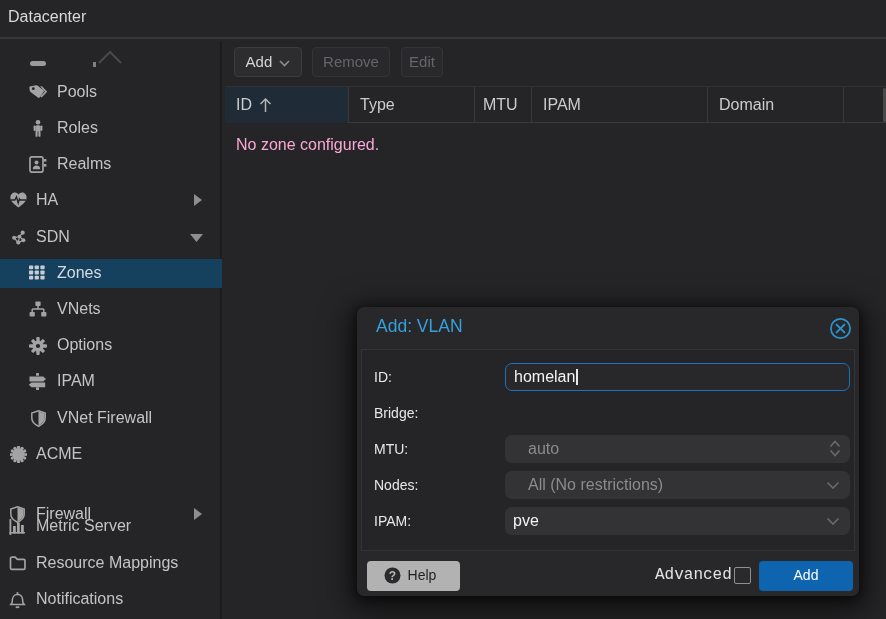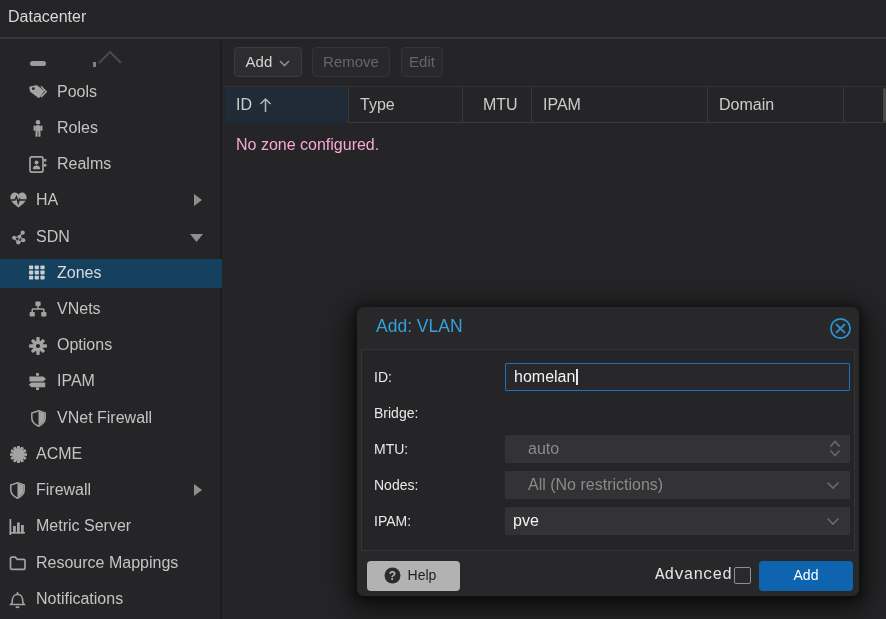--- a/index.html
+++ b/index.html
@@ -28,21 +28,21 @@
   #nozone { position:absolute; left:236px; top:136px; color:#f9a8d4; font-size:16px; }
   
   #dlg { position:absolute; left:357px; top:307px; width:502px; height:289px;
     background:#28282a; border-radius:7px;
     box-shadow:0 8px 30px 8px rgba(0,0,0,0.55), 0 2px 10px 2px rgba(0,0,0,0.45); }
   #dlgtitle { position:absolute; left:19px; top:9px; color:#35a0dc; font-size:17.5px; }
   #dlgbody { position:absolute; left:4px; top:42px; width:494px; height:202px;
     background:#252527; border:1px solid #343437; }
   .flabel { position:absolute; left:17px; color:#e8e8e8; font-size:14px; line-height:28px; }
   .fld { position:absolute; left:148px; width:345px; height:28px; background:#333336;
-    border-radius:1px; color:#f2f2f2; font-size:16px; line-height:28px; padding-left:8px; }
+    border-radius:7px; color:#f2f2f2; font-size:16px; line-height:28px; padding-left:8px; }
   .fld.ph { color:#8b8b8b;padding-left:23px; }
   #footer { position:absolute; left:0; top:244px; width:502px; height:45px; }
   #helpbtn { position:absolute; left:10px; top:10px; width:93px; height:30px;
     background:#b2b2b2; border-radius:4px; color:#1f1f1f; font-size:14px;
     line-height:29px; text-align:center; }
   #addbtn { position:absolute; left:402px; top:10px; width:94px; height:30px;
     background:#0e64ae; border-radius:4px; color:#ffffff; font-size:14px;
     line-height:29px; text-align:center; }
   #advlbl { position:absolute; left:298px; top:15px; color:#e3e3e3; font-size:16px;font-family:Liberation Mono, monospace; }
   #advchk { position:absolute; left:377px; top:16px; width:17px; height:17px;
@@ -216,21 +216,21 @@
             <circle cx="-6.2" cy="-3.6" r="1.6"></circle>
             <circle cx="-3.6" cy="-6.2" r="1.6"></circle>
             <circle cx="0" cy="-7.2" r="1.6"></circle>
             <circle cx="3.6" cy="-6.2" r="1.6"></circle>
             <circle cx="6.2" cy="-3.6" r="1.6"></circle>
           </g>
         </g>
       </svg>
       <span class="txt" style="left:36px">ACME</span>
     </div>
-  <div class="row" style="top:431px">
+  <div class="row" style="top:455px">
       <svg class="ico" style="left:10px" width="15" height="17" viewBox="0 0 15 17">
         <path d="M7.5 0.8 L14.2 3 V8 Q14.2 13 7.5 16.2 Q0.8 13 0.8 8 V3 Z" fill="none" stroke="#a3a3a3" stroke-width="1.5"></path>
         <path d="M7.5 1.6 L13.5 3.5 V8 Q13.5 12.5 7.5 15.4 Z" fill="#a3a3a3"></path>
       </svg>
       <span class="txt" style="left:36px">Firewall</span>
       <svg class="arr" style="left:194px;top:12px" width="8" height="12">
         <polygon points="0,0 8,6 0,12" fill="#8e8e8e"></polygon>
       </svg>
     </div>
   <div class="row" style="top:467px">
@@ -271,21 +271,21 @@
 </div>
 <div id="gridhead">
   <div class="hcell" style="left:0;width:124px;background:#1f2c37;">
       <span>ID <svg width="13" height="16" style="vertical-align:-3px;margin-left:3px">
           <g stroke="#b5b5b5" stroke-width="1.5" fill="none">
             <line x1="6.5" y1="2.5" x2="6.5" y2="15"></line>
             <polyline points="1.5,7 6.5,2 11.5,7"></polyline>
           </g>
         </svg></span>
     </div>
-  <div class="hcell" style="left:124px;width:114px;">
+  <div class="hcell" style="left:124px;width:126px;">
       <span>Type</span>
     </div>
   <div class="hcell" style="left:247px;width:60px;">
       <span>MTU</span>
     </div>
   <div class="hcell" style="left:307px;width:176px;">
       <span>IPAM</span>
     </div>
   <div class="hcell" style="left:483px;width:136px;">
       <span>Domain</span>

